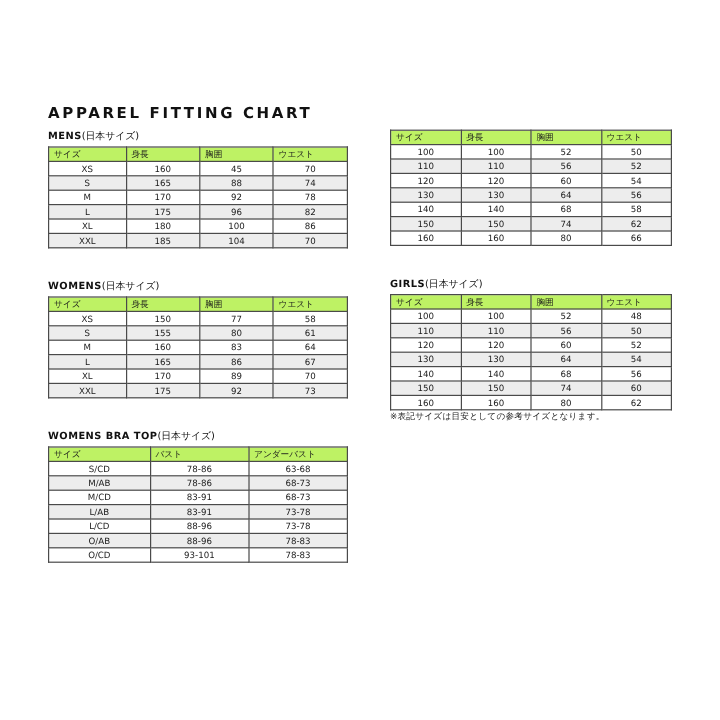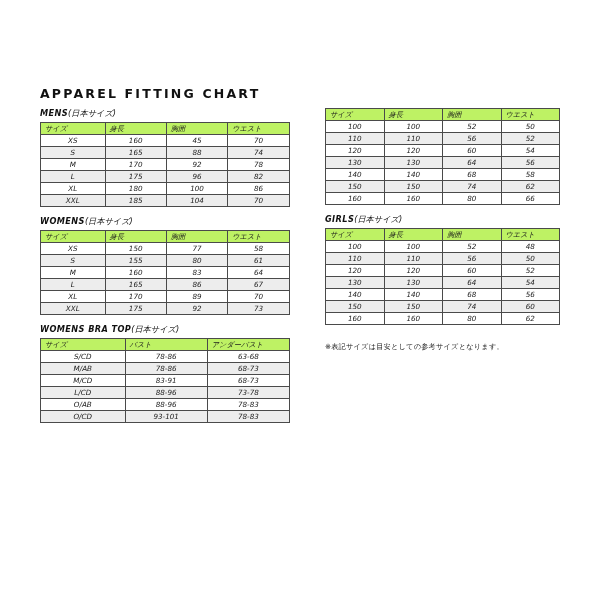--- a/index.html
+++ b/index.html
@@ -35,22 +35,21 @@
     top: 108px;
     width: 250px;
   }
   .col-right {
     position: absolute;
     left: 325px;
     top: 108px;
     width: 235px;
   }
   .section {
-    margin-bottom: 9px;
-    font-style: italic;
+    margin-bottom: 26px;
   }
   .section-head {
     font-size: 8.2px;
     font-weight: bold;
     letter-spacing: 0.4px;
     margin-bottom: 3px;
     color: #111;
     white-space: nowrap;
   }
   .section-head .unit {
@@ -226,20 +225,25 @@
             <td>M/AB</td>
             <td>78-86</td>
             <td>68-73</td>
           </tr>
           <tr>
             <td>M/CD</td>
             <td>83-91</td>
             <td>68-73</td>
           </tr>
           <tr>
+            <td>L/AB</td>
+            <td>83-91</td>
+            <td>73-78</td>
+          </tr>
+          <tr>
             <td>L/CD</td>
             <td>88-96</td>
             <td>73-78</td>
           </tr>
           <tr>
             <td>O/AB</td>
             <td>88-96</td>
             <td>78-83</td>
           </tr>
           <tr>

